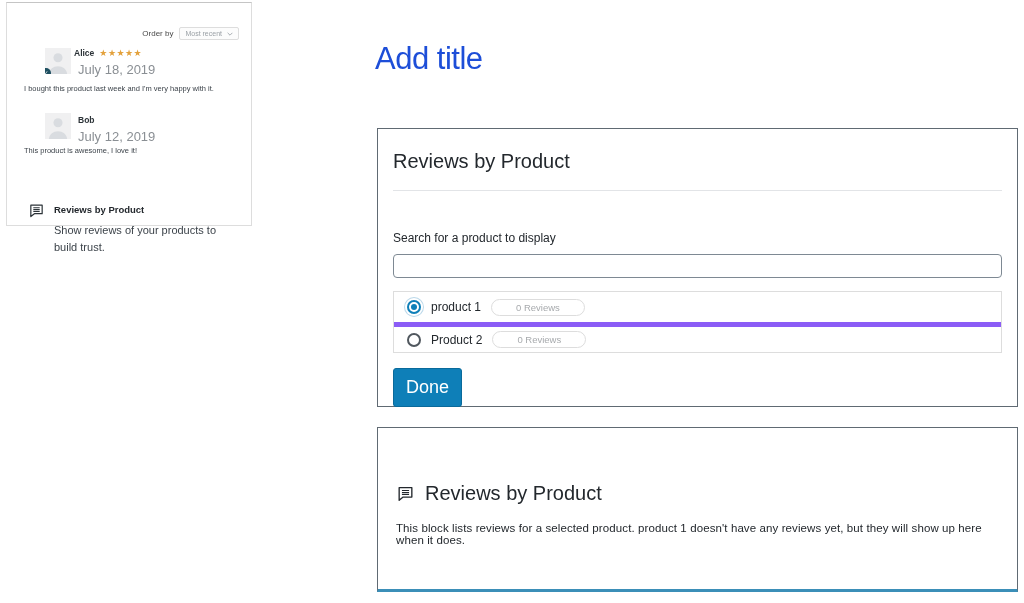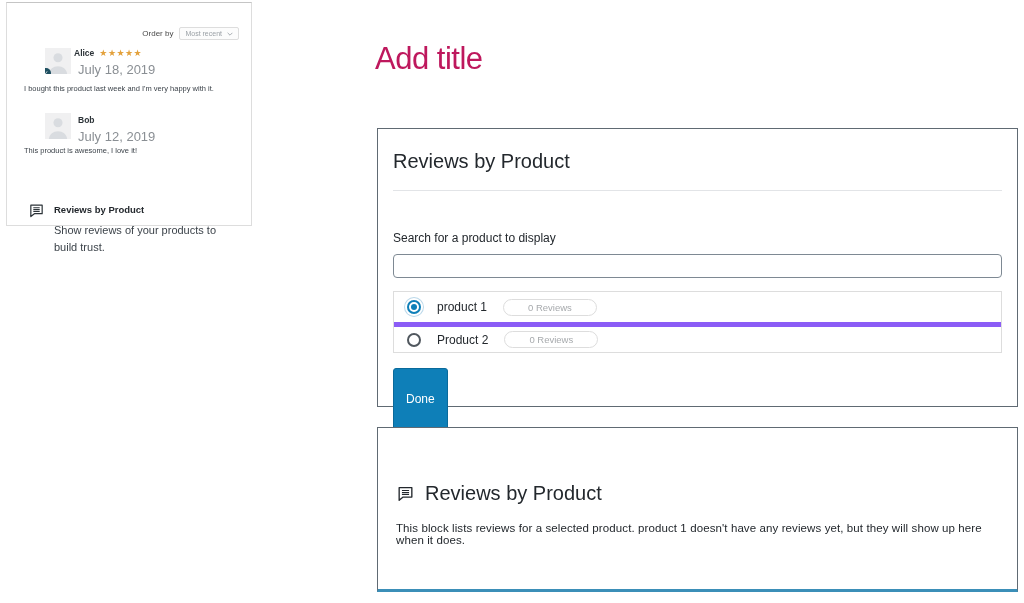--- a/index.html
+++ b/index.html
@@ -32,42 +32,42 @@
   .text-1 { top:81px; }
   .text-2 { top:143px; }
 
   .card-info-icon { position:absolute; left:21px; top:199px; width:17px; height:17px; }
   .card-info-title { position:absolute; left:47px; top:201px; font-size:9.5px; font-weight:bold; color:#23282d; }
   .card-info-desc { position:absolute; left:47px; top:219px; width:186px; font-size:11px;
     line-height:1.55; color:#3c434a; }
 
   
   .post-title { position:absolute; left:375px; top:41px; font-size:31px; font-weight:300;
-    color:#be185d; letter-spacing:-0.5px; }
+    color:#1d4ed8; letter-spacing:-0.5px; }
 
   .settings-panel { position:absolute; left:377px; top:128px; width:641px; height:279px;
     background:#fff; border:1px solid #606a73; padding:12px 15px; }
   .settings-title { font-size:20px; font-weight:400; color:#23282d; margin:9px 0 17px; }
   .settings-subtitle { font-size:12px; color:#40464d; margin-bottom:15px; }
   .settings-divider { border:none; border-top:1px solid #e2e4e7; margin:0 0 16px; }
   .search-label { display:block; font-size:12px; color:#23282d; margin-bottom:9px;margin-top:40px; }
   .search-input { width:100%; height:24px; border:1px solid #7e8993; border-radius:4px;
     font-size:12px; padding:0 8px; background:#fff; outline:none; }
   .product-list { margin-top:13px; border:1px solid #ddd; background:#fff; }
-  .product-row { display:flex; align-items:center; height:30px; padding:0 13px; gap:16px; }
+  .product-row { display:flex; align-items:center; height:30px; padding:0 13px; gap:10px; }
   .product-row + .product-row { border-top:5px solid #8b5cf6; }
   .radio { width:14px; height:14px; border-radius:50%; position:relative; flex:0 0 auto; }
   .radio.checked { border:2px solid #0e7fb8; box-shadow:0 0 0 2px #fff, 0 0 0 3px #bcd9ea; }
   .radio.checked::after { content:""; position:absolute; left:2px; top:2px; width:6px; height:6px;
     border-radius:50%; background:#0e7fb8; }
   .radio.unchecked { border:2px solid #50575e; }
   .product-label { font-size:12px; color:#23282d; }
   .review-pill { border:1px solid #ddd; border-radius:10px; padding:2px 24px; font-size:9.5px; color:#a7aaad; }
   .done-button { margin-top:15px; background:#0e7fb8; color:#fff; border:1px solid #0a6a9b;
-    border-radius:3px; font-size:12px; padding:23px 12px; font-family:inherit; cursor:pointer; }
+    border-radius:3px; font-size:18px; padding:8px 12px; font-family:inherit; cursor:pointer; }
 
   .block-panel { position:absolute; left:377px; top:427px; width:641px; height:165px; background:#fff;
     border:1px solid #606a73; border-bottom:3px solid #3b8fb8; padding:54px 18px 0; }
   .block-heading { display:flex; align-items:center; gap:10px; }
   .block-heading svg { width:19px; height:19px; }
   .block-title { font-size:20px; font-weight:400; color:#23282d; }
   .block-desc { margin-top:17px; font-size:11.5px; color:#23282d; letter-spacing:0.1px; }
 </style>
 </head>
 <body>

